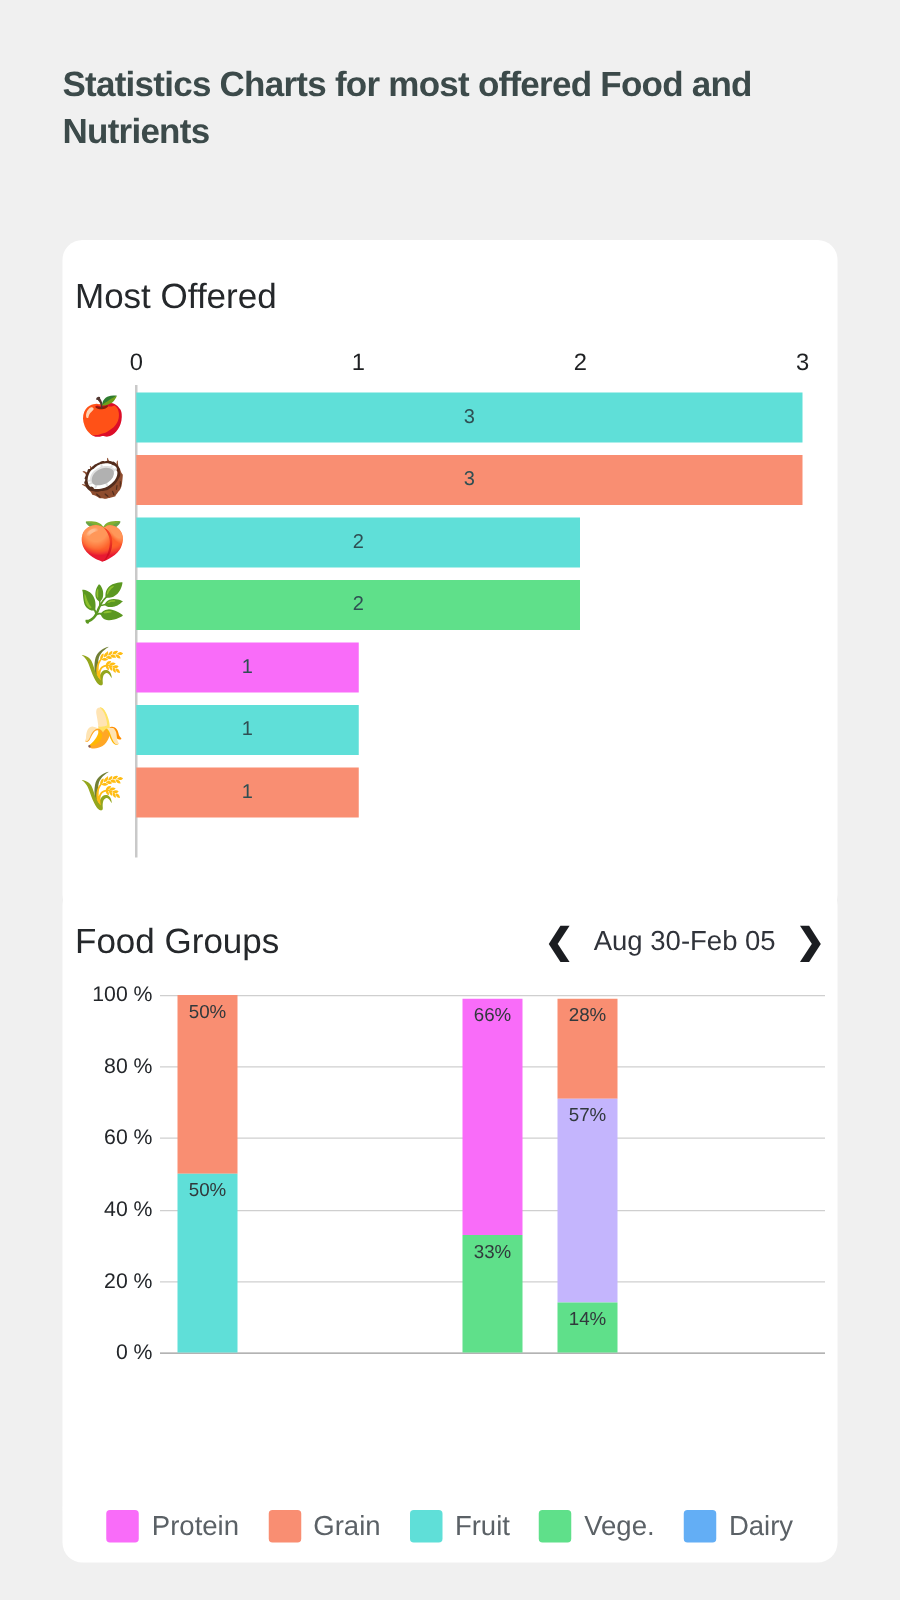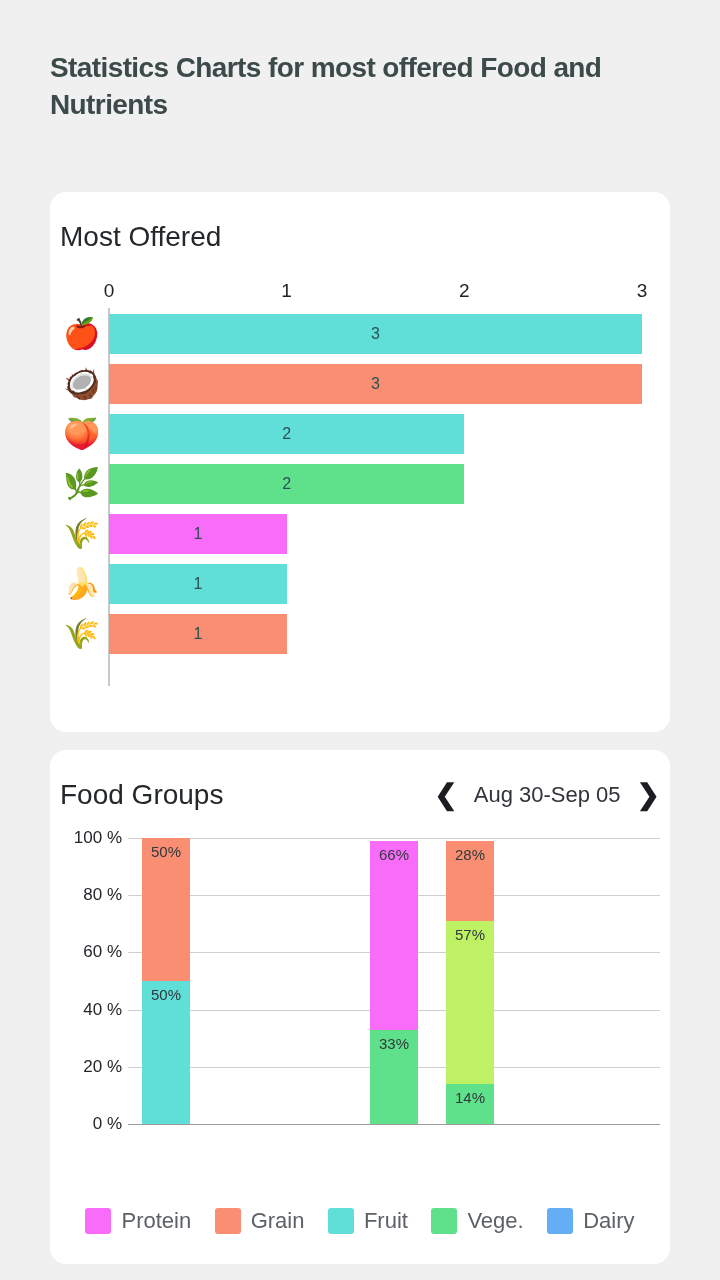--- a/index.html
+++ b/index.html
@@ -24,21 +24,21 @@
   }
 
   
   .card {
     position: absolute;
     left: 50px; width: 620px;
     background: #ffffff;
     border-radius: 16px;
   }
   #card-most-offered { top: 192px; height: 540px; }
-  #card-food-groups  { top: 750px; height: 514px; }
+  #card-food-groups  { top: 708px; height: 514px; }
   #card-legend       { top: 1192px; height: 58px; }
 
   
   .card-head {
     position: absolute;
     left: 0; top: 0; width: 620px; height: 90px;
     display: flex; align-items: center; padding-left: 20px;
   }
   .card-title {
     position: absolute; left: 10px;
@@ -188,21 +188,21 @@
           </div>
         </div>
     </div>
   </section>
 
   <section class="card" id="card-food-groups">
     <div class="card-head">
       <div class="card-title">Food Groups</div>
       <div class="range-ctl">
         <span class="chev">❮</span>
-        <span class="range-label">Aug 30-Sep 05</span>
+        <span class="range-label">Aug 30-Feb 05</span>
         <span class="chev">❯</span>
       </div>
     </div>
 
     <div class="sc-wrap">
       <div class="sc-ylabels" id="sc-ylabels">
           <span style="top: 286px;">0 %</span>
           <span style="top: 228.8px;">20 %</span>
           <span style="top: 171.6px;">40 %</span>
           <span style="top: 114.4px;">60 %</span>
@@ -241,21 +241,21 @@
                 <div class="sc-seg" style="height: 188.76px; background: rgb(249, 108, 249);">
                   <span>66%</span>
                 </div>
               </div>
             </div>
             <div class="sc-col">
               <div class="sc-stack">
                 <div class="sc-seg" style="height: 40.04px; background: rgb(95, 224, 138);">
                   <span>14%</span>
                 </div>
-                <div class="sc-seg" style="height: 163.02px; background: #bef264; justify-content: center;">
+                <div class="sc-seg" style="height: 163.02px; background: #c4b5fd; justify-content: center;">
                   <span>57%</span>
                 </div>
                 <div class="sc-seg" style="height: 80.08px; background: rgb(249, 142, 114);">
                   <span>28%</span>
                 </div>
               </div>
             </div>
             <div class="sc-col">
               <div class="sc-stack"></div>
             </div>

